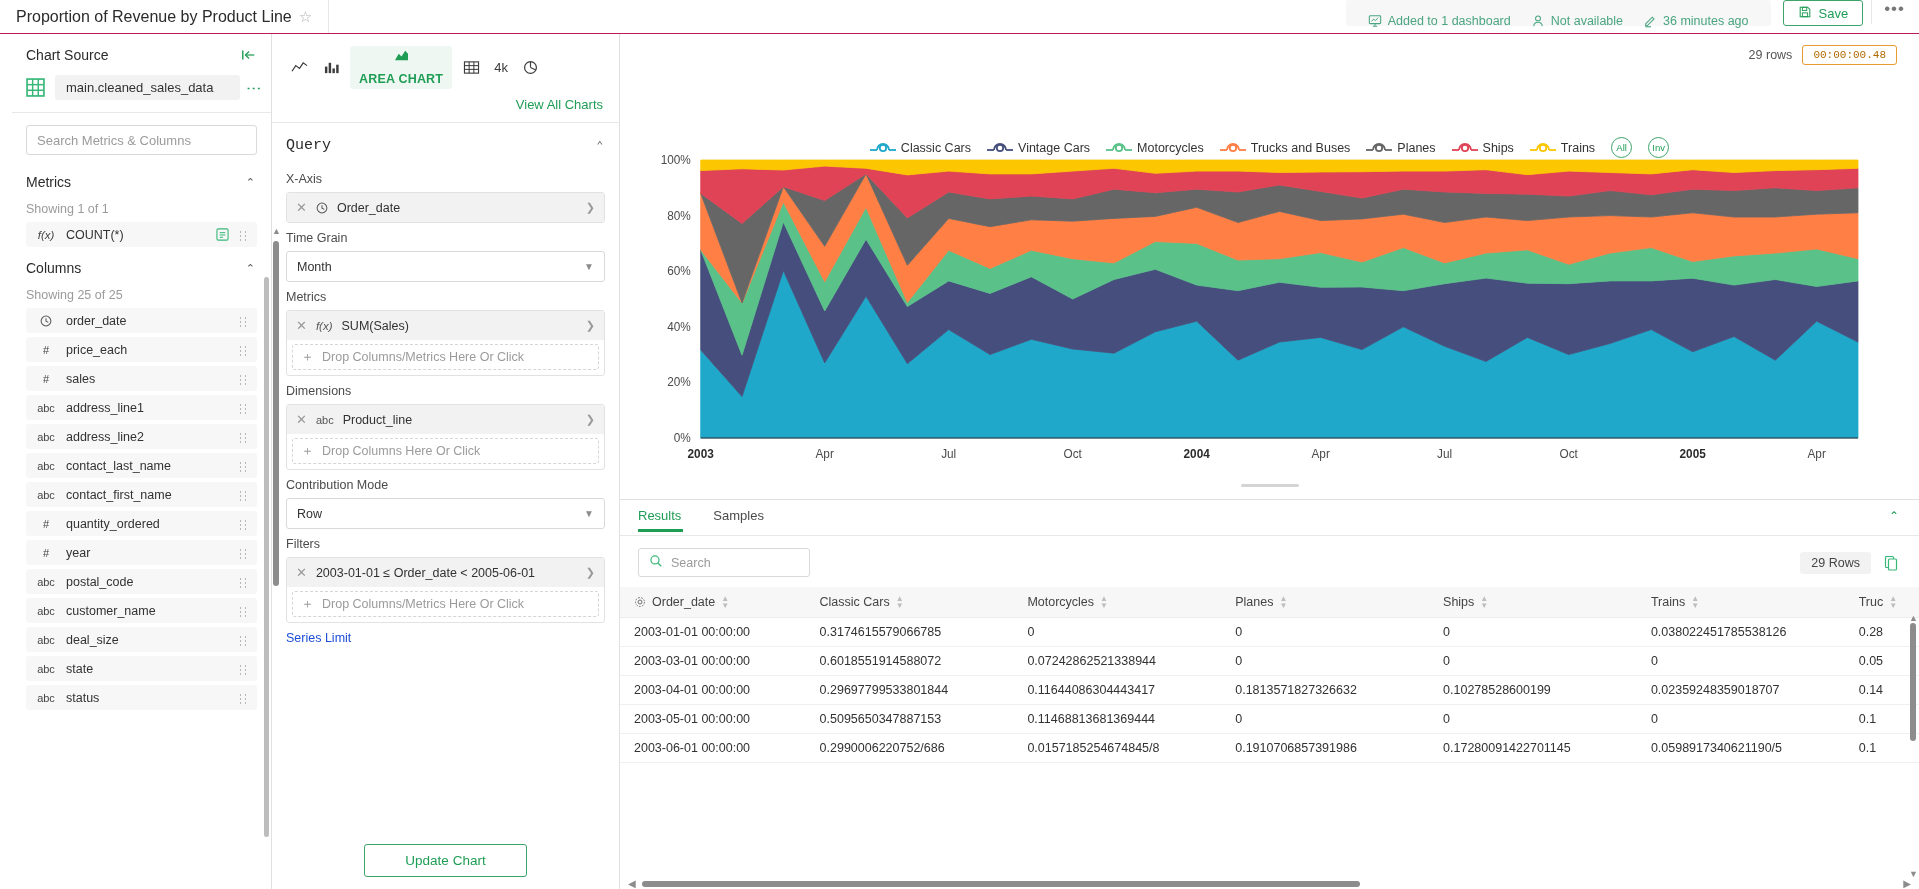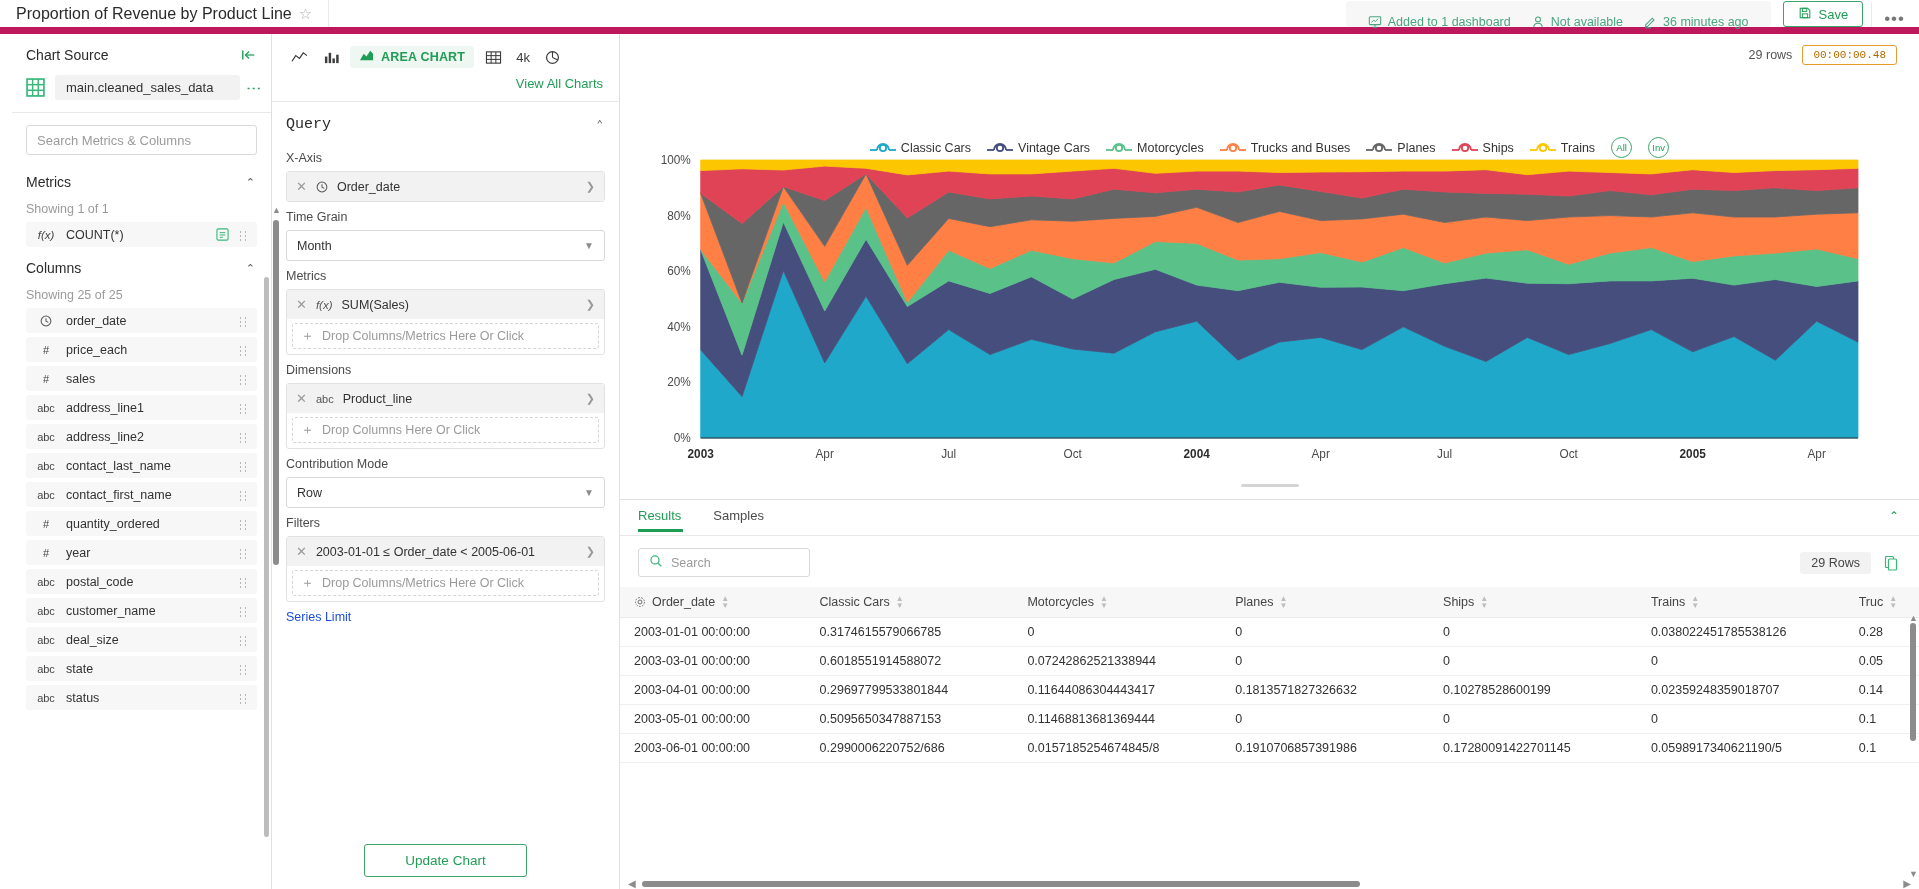--- a/index.html
+++ b/index.html
@@ -9,22 +9,22 @@
     font-size: 13px;
     color: #323232;
     background: #fff;
     overflow: hidden;
   }
   .app { width: 1919px; height: 889px; display: flex; flex-direction: column; }
 
   
   .header {
     height: 28px; min-height: 34px;
-    display: flex; align-items: flex-end;
-    border-bottom: 7px solid #be185d;
+    display: flex; align-items: flex-start;
+    border-bottom: 1px solid #be185d;
     background: #fff;
   }
   .header-left {
     display: flex; align-items: center; gap: 7px;
     padding-left: 16px; height: 100%;
     flex: 0 0 auto;
     border-right: 1px solid #e8e8e8;
     padding-right: 16px;
   }
   .chart-title { font-size: 16px; color: #2b2b2b; }
@@ -150,21 +150,21 @@
     padding: 12px 14px 4px 14px;
   }
   .viz-ico {
     width: 26px; height: 22px; display: flex; align-items: center; justify-content: center;
     color: #3c3c3c; cursor: pointer;
   }
   .viz-pill {
     display: flex; align-items: center; gap: 7px;
     background: #eef7f1; color: #1f9d55;
     border-radius: 3px; padding: 3px 9px;
-    font-size: 12.5px; font-weight: bold; letter-spacing: .2px; cursor: pointer;
+    font-size: 12.5px; font-weight: bold; letter-spacing: .2px; cursor: pointer; flex-direction: column;
   }
   .viz-4k { font-size: 13px; color: #3c3c3c; padding: 0 4px; cursor: pointer; }
   .view-all {
     text-align: right; padding: 4px 16px 10px 0;
     font-size: 13px; color: #1f9d55; cursor: pointer;
   }
   .ctrl-divider { height: 1px; background: #e8e8e8; }
   .ctrl-scroll { flex: 1 1 auto; overflow: hidden; position: relative; padding-bottom: 8px; }
   .query-head {
     display: flex; align-items: center; justify-content: space-between;

